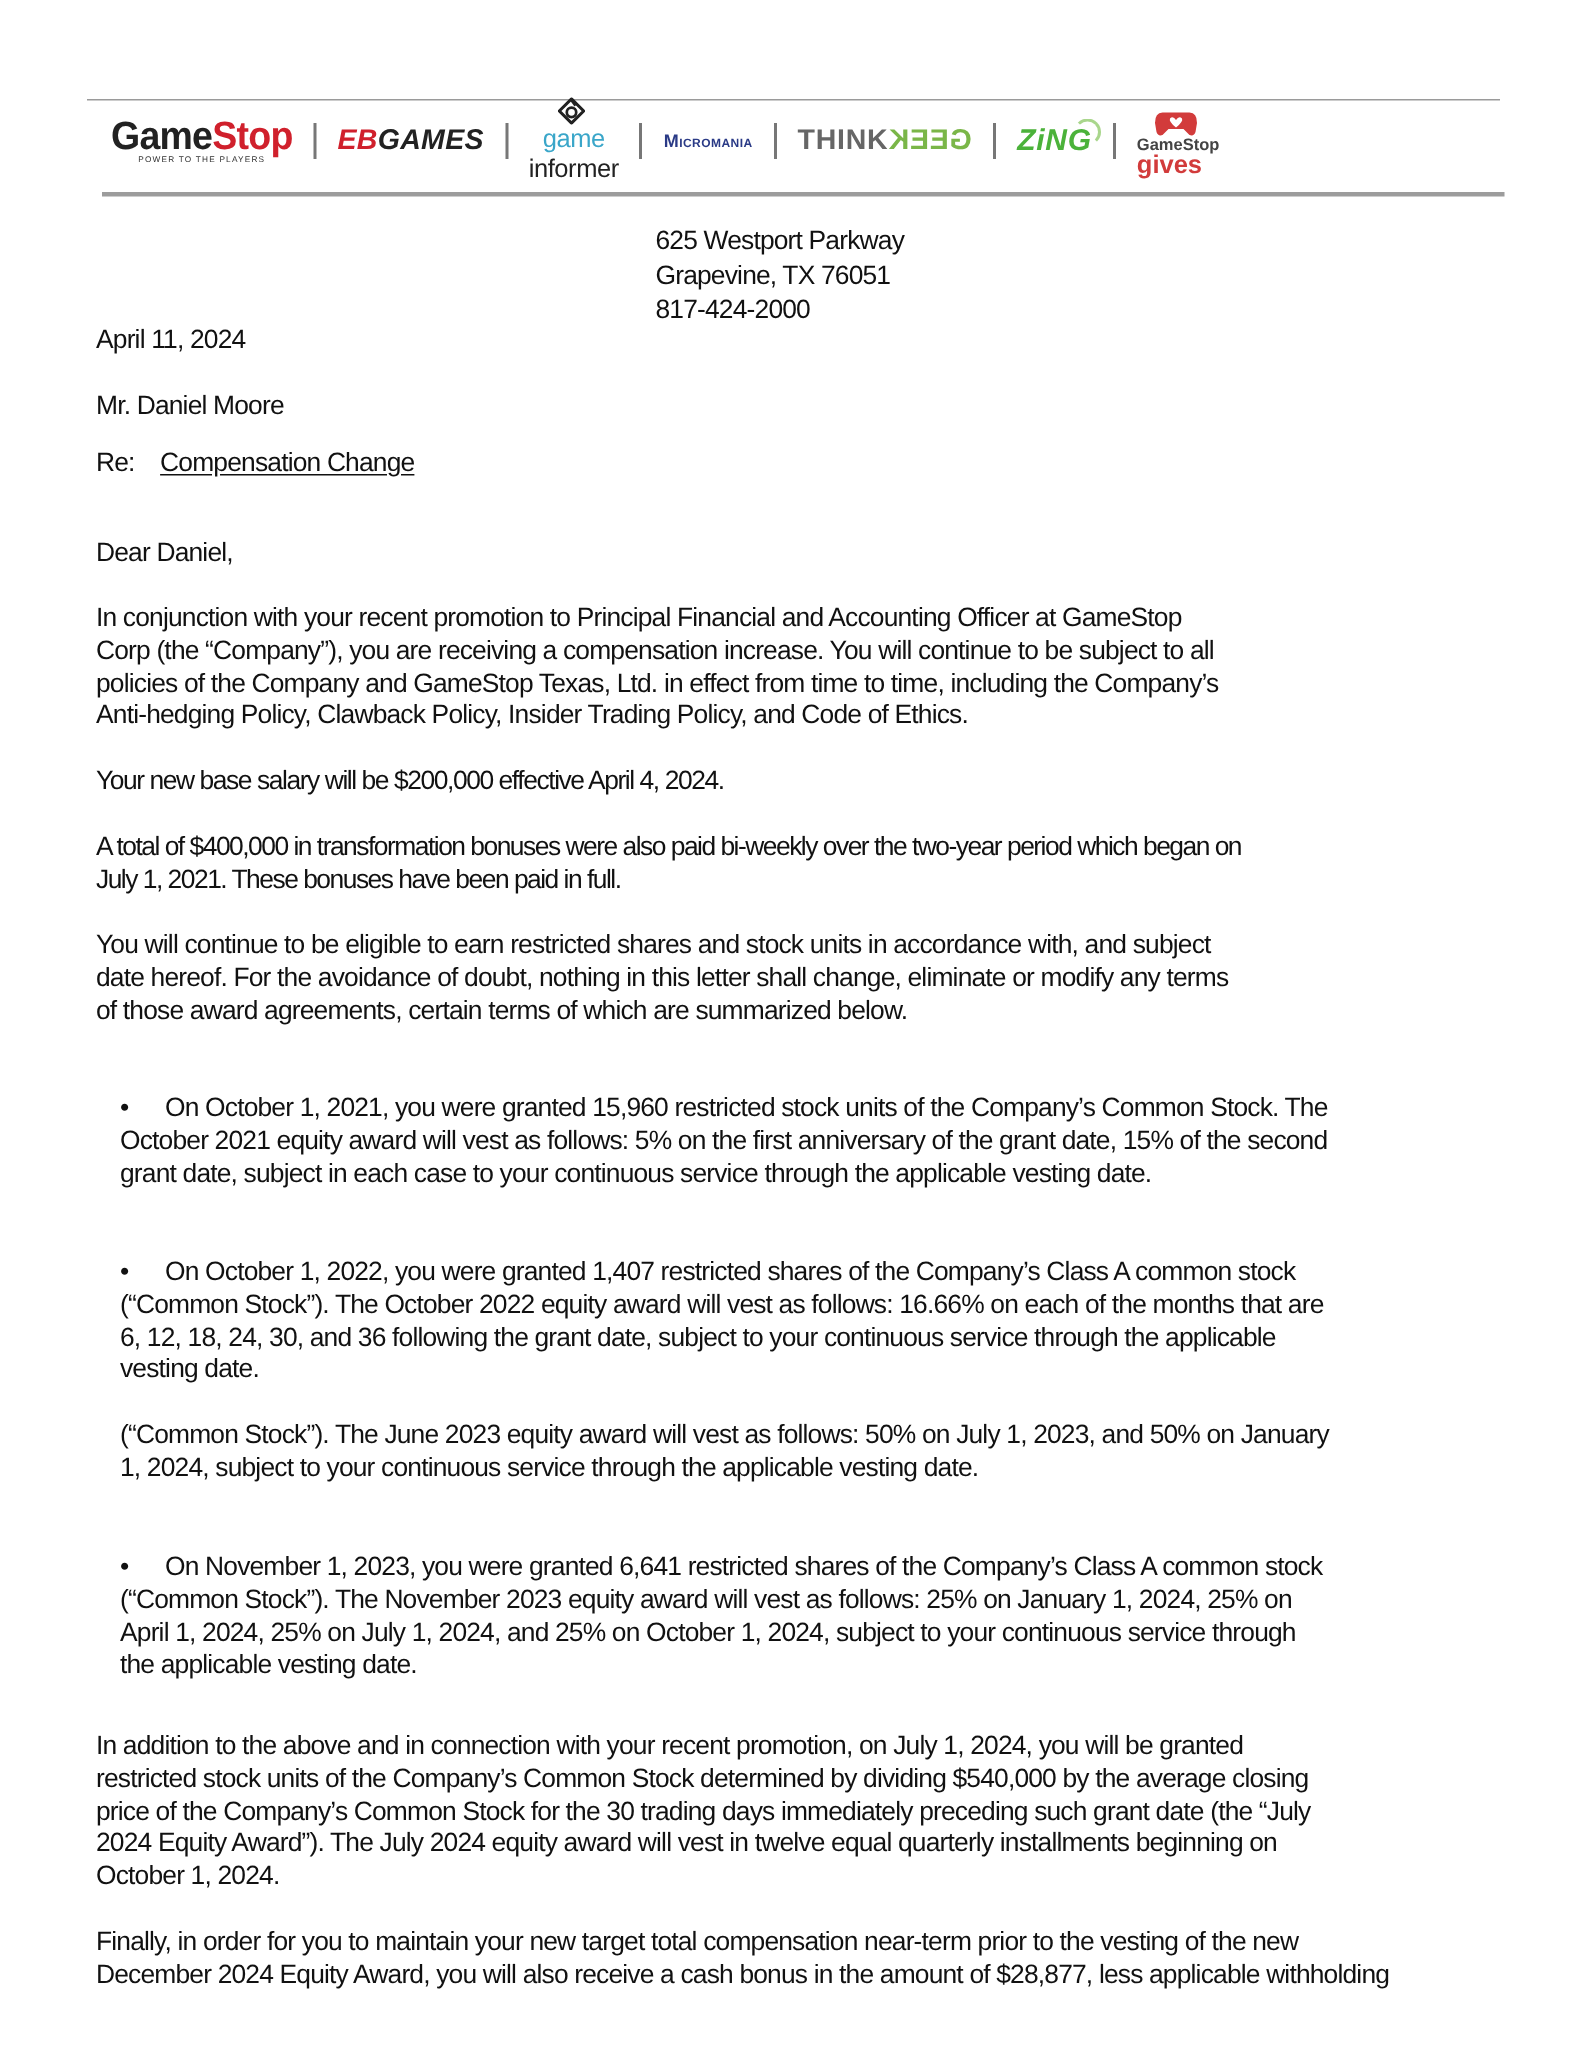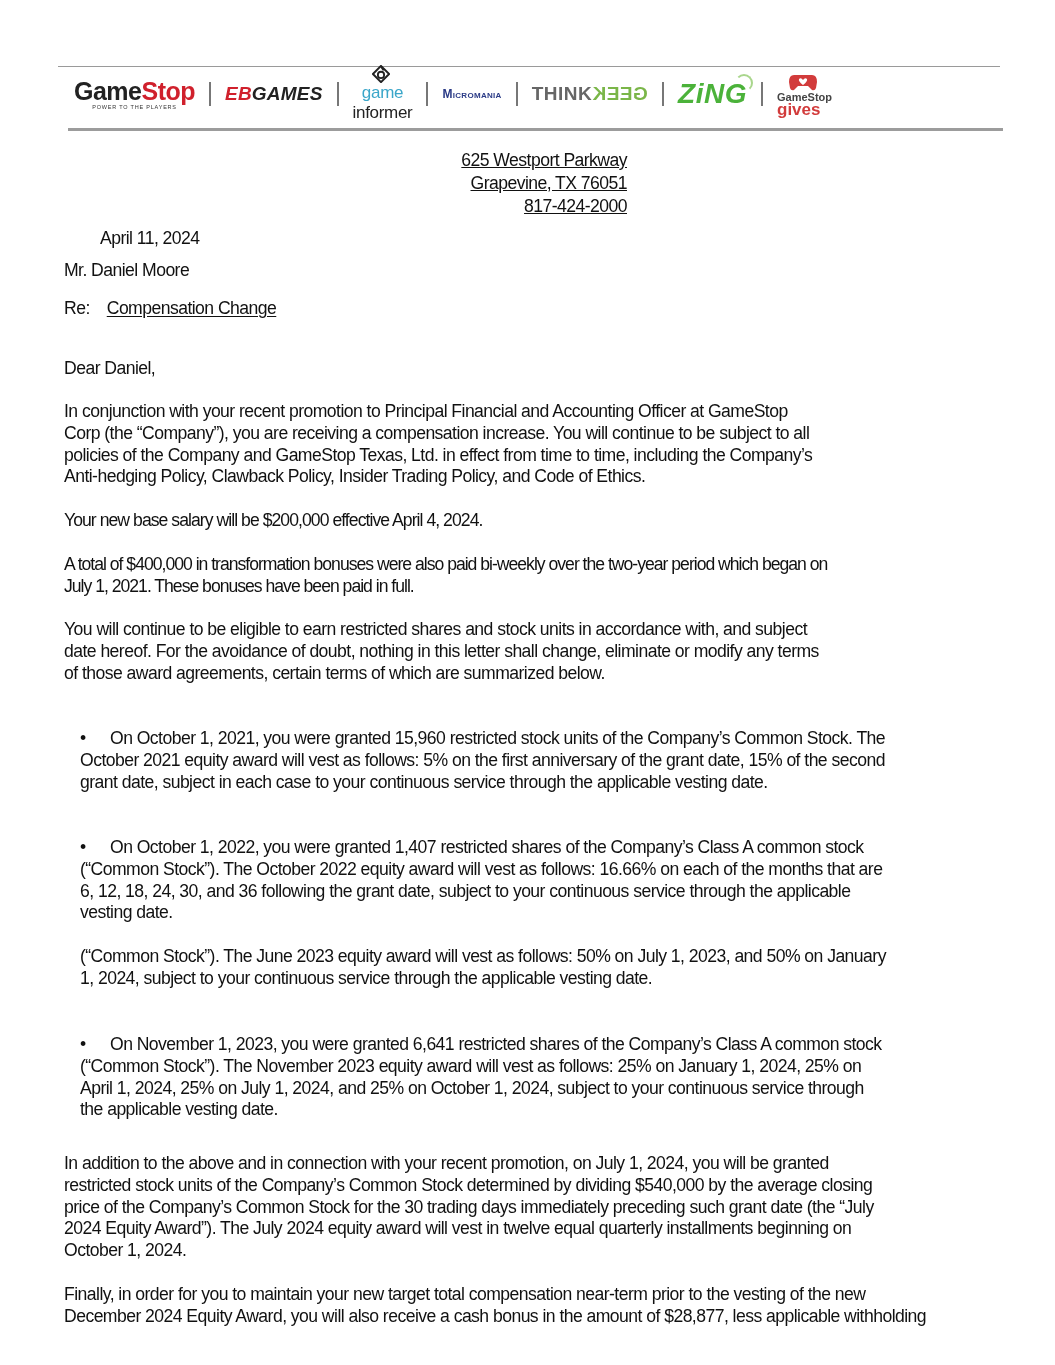--- a/index.html
+++ b/index.html
@@ -93,21 +93,21 @@
       font-weight: bold;
     }
     .think .geek {
       color: #7ab648;
       display: inline-block;
       transform: scaleX(-1);
     }
     .zing {
       font-weight: bold;
       color: #4bb23a;
-      font-size: 28px;
+      font-size: 20px;
       letter-spacing: 0.5px;
       font-style: italic;
       position: relative;
     }
     .zing .arc {
       position: absolute; right: -6px; top: -4px;
       width: 14px; height: 14px;
       border: 2px solid #a9d68c;
       border-color: #a9d68c #a9d68c transparent transparent;
       border-radius: 50%;
@@ -123,26 +123,25 @@
       position: absolute;
       font-family: "Liberation Sans", sans-serif;
       font-size: 17.6px;
       line-height: 21.8px;
       color: #111;
       white-space: nowrap;
     }
     .narrow { letter-spacing: -0.55px; }
     .address {
       position: absolute;
-      left: 427px; top: 149px;
+      left: 437px; top: 149px;
       width: 200px;
-      text-align: right;
+      text-align: left;
       font-size: 17.6px;
       line-height: 23px;
-      text-decoration: underline;
     }
     .address div { white-space: nowrap; }
     .underline { text-decoration: underline; text-underline-offset: 2px; }
     .para div { white-space: nowrap; }
     .bullet-para { position: absolute; left: 80px; }
     .bullet-para div { white-space: nowrap; }
     .bullet-dot {
       display: inline-block;
       width: 30px;
       text-indent: 0;
@@ -197,21 +196,21 @@
     </div>
   </div>
   <div class="lh-bottomline"></div>
 
   <div class="address narrow">
     <div>625 Westport Parkway</div>
     <div>Grapevine, TX 76051</div>
     <div>817-424-2000</div>
   </div>
 
-  <div class="text narrow" style="left:64px; top:228px;margin-left:36px;">April 11, 2024</div>
+  <div class="text narrow" style="left:64px; top:216px;">April 11, 2024</div>
 
   <div class="text narrow" style="left:64px; top:260px;">Mr. Daniel Moore</div>
 
   <div class="text narrow" style="left:64px; top:298px;">
     <span>Re:</span><span style="display:inline-block;width:17px;"></span><span class="underline">Compensation Change</span>
   </div>
 
   <div class="text narrow" style="left:64px; top:358px;">Dear Daniel,</div>
 
   <div class="text para narrow" style="left:64px; top:401px;">

